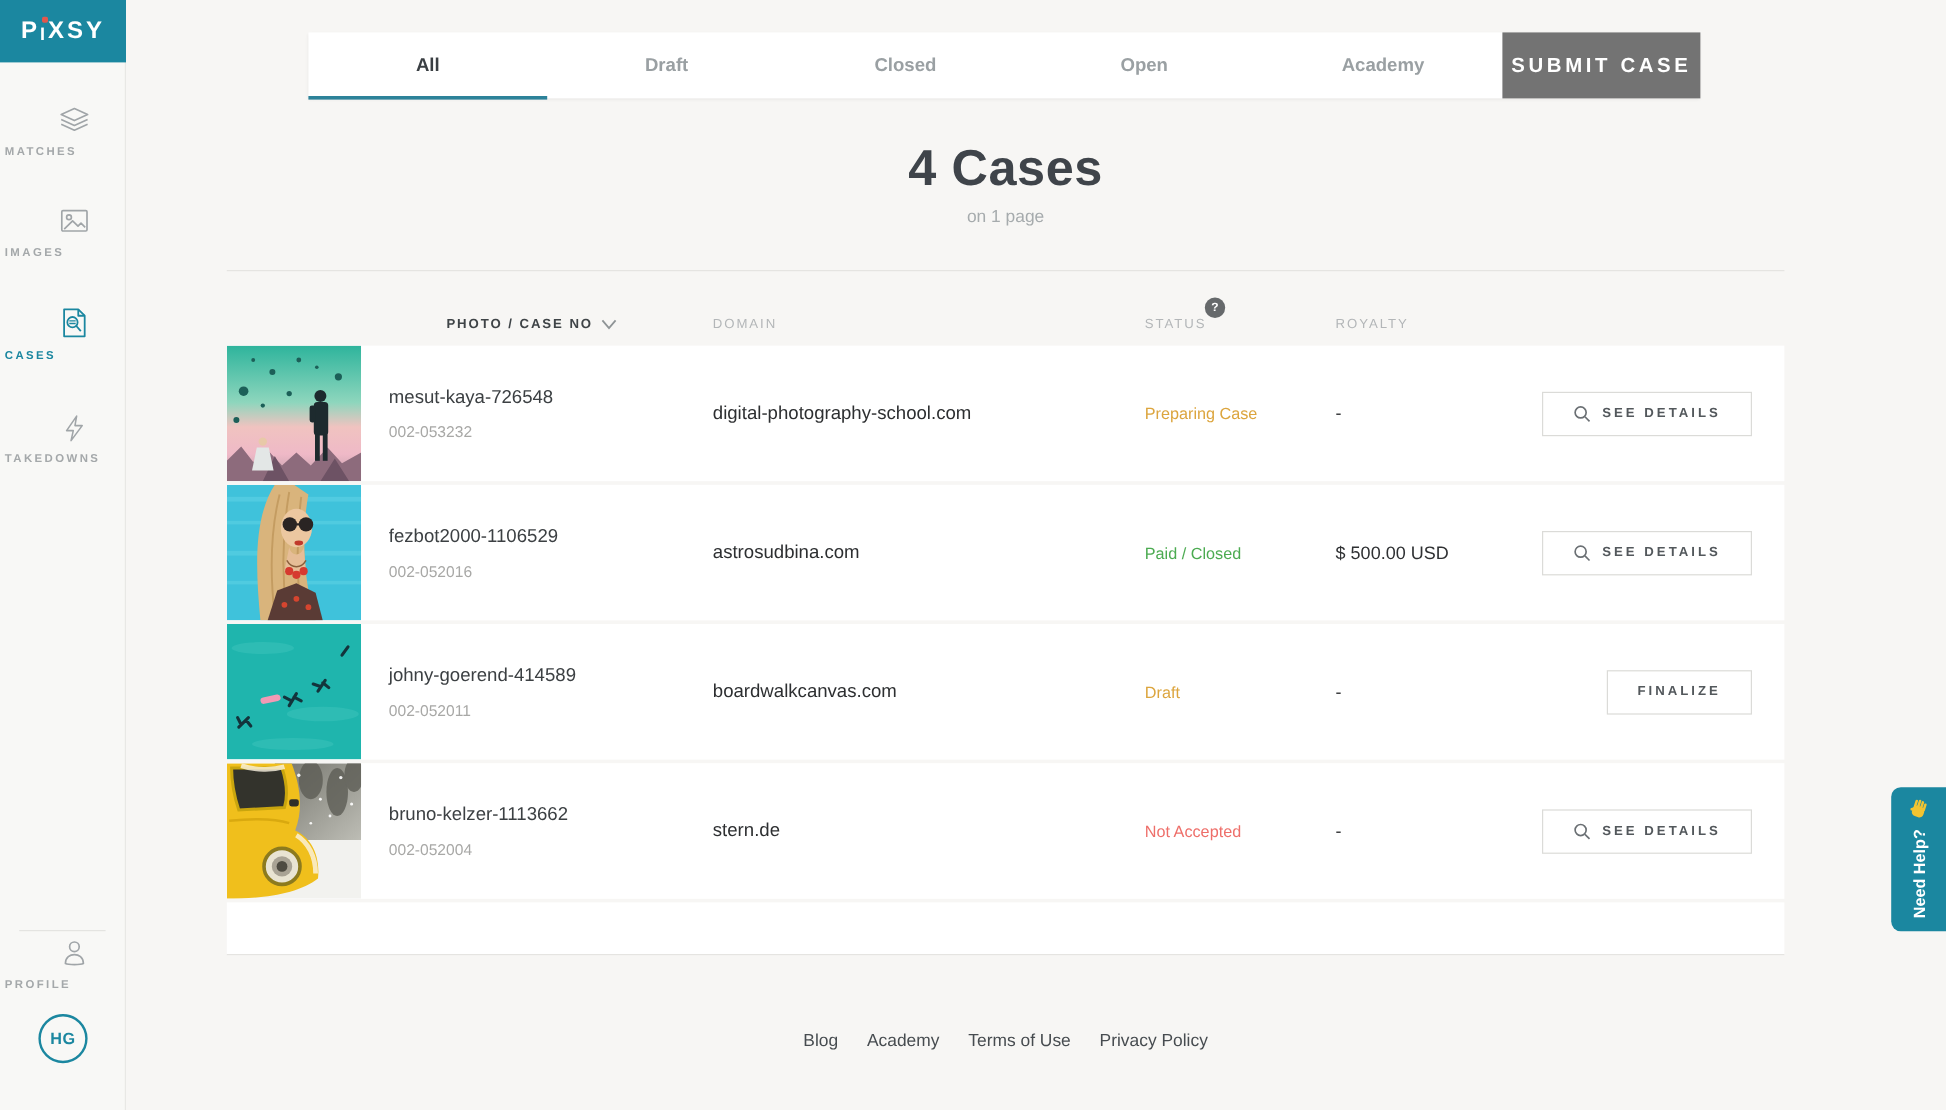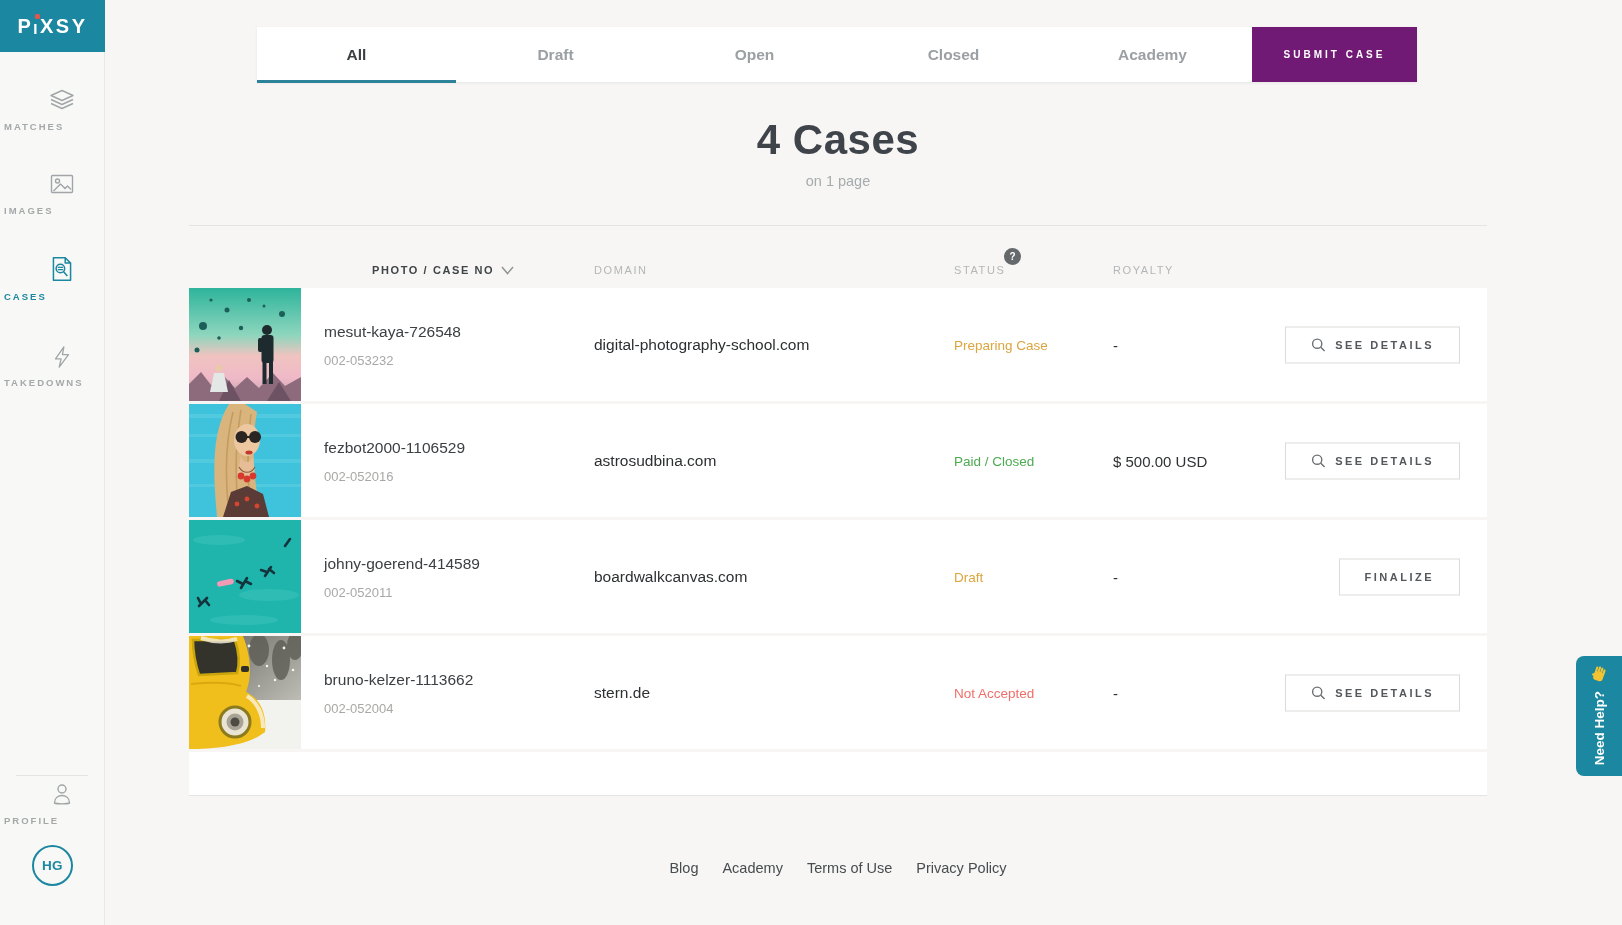--- a/index.html
+++ b/index.html
@@ -58,23 +58,23 @@
     flex:1; display:flex; align-items:center; justify-content:center;
     font-size:15.5px; font-weight:600; color:#9aa0a3; cursor:pointer;
     position:relative;
   }
   .tab.active { color:#3a3f43; font-weight:bold; }
   .tab.active::after {
     content:""; position:absolute; left:0; right:0; bottom:-1px; height:3px;
     background:#2c8299;
   }
   .submit-btn {
-    width:165px; height:55px; border:none; background:#701a75; color:#fff;
+    width:165px; height:55px; border:none; background:#737373; color:#fff;
     font-family:"Liberation Sans", sans-serif;
-    font-size:10px; font-weight:bold; letter-spacing:3px; cursor:pointer;
+    font-size:17px; font-weight:bold; letter-spacing:3px; cursor:pointer;
   }
 
   .page-head { position:absolute; left:84px; top:116px; width:1298px; text-align:center; }
   .page-title { font-size:42px; font-weight:800; color:#3f444a; letter-spacing:.5px; }
   .page-sub { margin-top:9px; font-size:14.5px; color:#a6abad; }
 
   
   .table { position:absolute; left:84px; top:225px; width:1298px; border-top:1px solid #e5e4e1; }
   .thead { position:relative; height:62px; }
   .th {
@@ -198,24 +198,24 @@
 <div class="main">
 
   <div class="tabcard">
     <div class="tab active">
         <span>All</span>
       </div>
     <div class="tab">
         <span>Draft</span>
       </div>
     <div class="tab">
+        <span>Closed</span>
+      </div>
+    <div class="tab">
         <span>Open</span>
-      </div>
-    <div class="tab">
-        <span>Closed</span>
       </div>
     <div class="tab">
         <span>Academy</span>
       </div>
     <button class="submit-btn">SUBMIT CASE</button>
   </div>
 
   <div class="page-head">
     <div class="page-title">4 Cases</div>
     <div class="page-sub">on 1 page</div>

